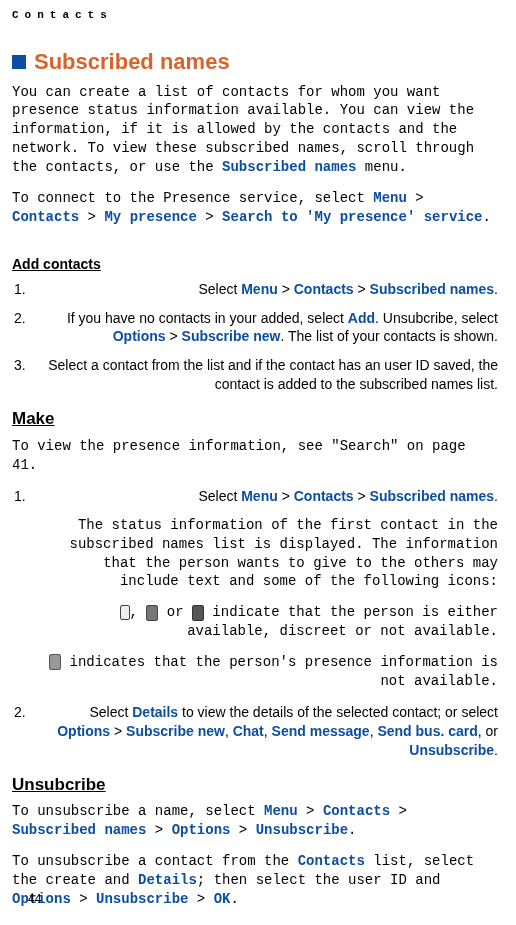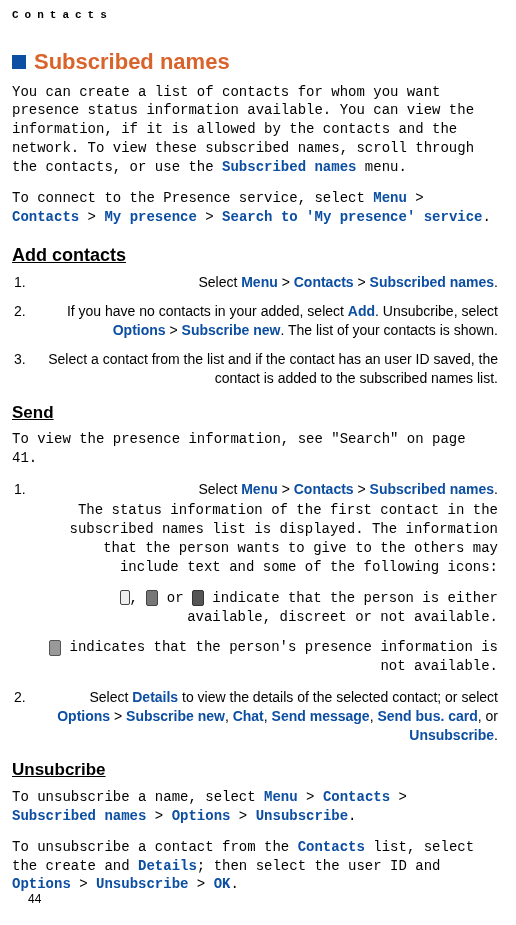--- a/index.html
+++ b/index.html
@@ -37,24 +37,24 @@
       color: #d9632a;
       font-size: 22px;
       font-weight: bold;
     }
     .body-text {
       margin-bottom: 12px;
       font-family: Liberation Mono, monospace;
     }
     .blue { color: #0b4ea2; font-weight: bold; }
     h2 {
-      font-size: 18px;
+      font-size: 14px;
       font-weight: bold;
       text-decoration: underline;
-      margin-top: 16px;
+      margin-top: 28px;
       margin-bottom: 6px;
     }
     h3 {
       font-size: 17px;
       font-weight: bold;
       text-decoration: underline;
       margin-top: 14px;
       margin-bottom: 6px;
     }
     ol {
@@ -122,26 +122,26 @@
     <span>Select </span><span class="blue">Menu</span><span> &gt; </span><span class="blue">Contacts</span><span> &gt; </span><span class="blue">Subscribed names</span><span>.</span>
   </li>
   <li>
     <span>If you have no contacts in your added, select </span><span class="blue">Add</span><span>. Unsubcribe, select </span><span class="blue">Options</span><span> &gt; </span><span class="blue">Subscribe new</span><span>. The list of your contacts is shown.</span>
   </li>
   <li>
     <span>Select a contact from the list and if the contact has an user ID saved, the contact is added to the subscribed names list.</span>
   </li>
 </ol>
 
-<h3>Send</h3>
+<h3>Make</h3>
 <p class="body-text">To view the presence information, see "Search" on page 41.</p>
 <ol>
   <li>
     <span>Select </span><span class="blue">Menu</span><span> &gt; </span><span class="blue">Contacts</span><span> &gt; </span><span class="blue">Subscribed names</span><span>.</span>
-    <p class="body-text" style="margin-top:2px;">The status information of the first contact in the subscribed names list is displayed. The information that the person wants to give to the others may include text and some of the following icons:</p>
+    <p class="body-text" style="margin-top:10px;">The status information of the first contact in the subscribed names list is displayed. The information that the person wants to give to the others may include text and some of the following icons:</p>
     <p class="body-text">
       <span class="inline-icon sm"></span><span>, </span>
       <span class="inline-icon dark"></span><span> or </span>
       <span class="inline-icon darker"></span><span> indicate that the person is either available, discreet or not available.</span>
     </p>
     <p class="body-text">
       <span class="inline-icon gray2"></span><span> indicates that the person's presence information is not available.</span>
     </p>
   </li>
   <li>

